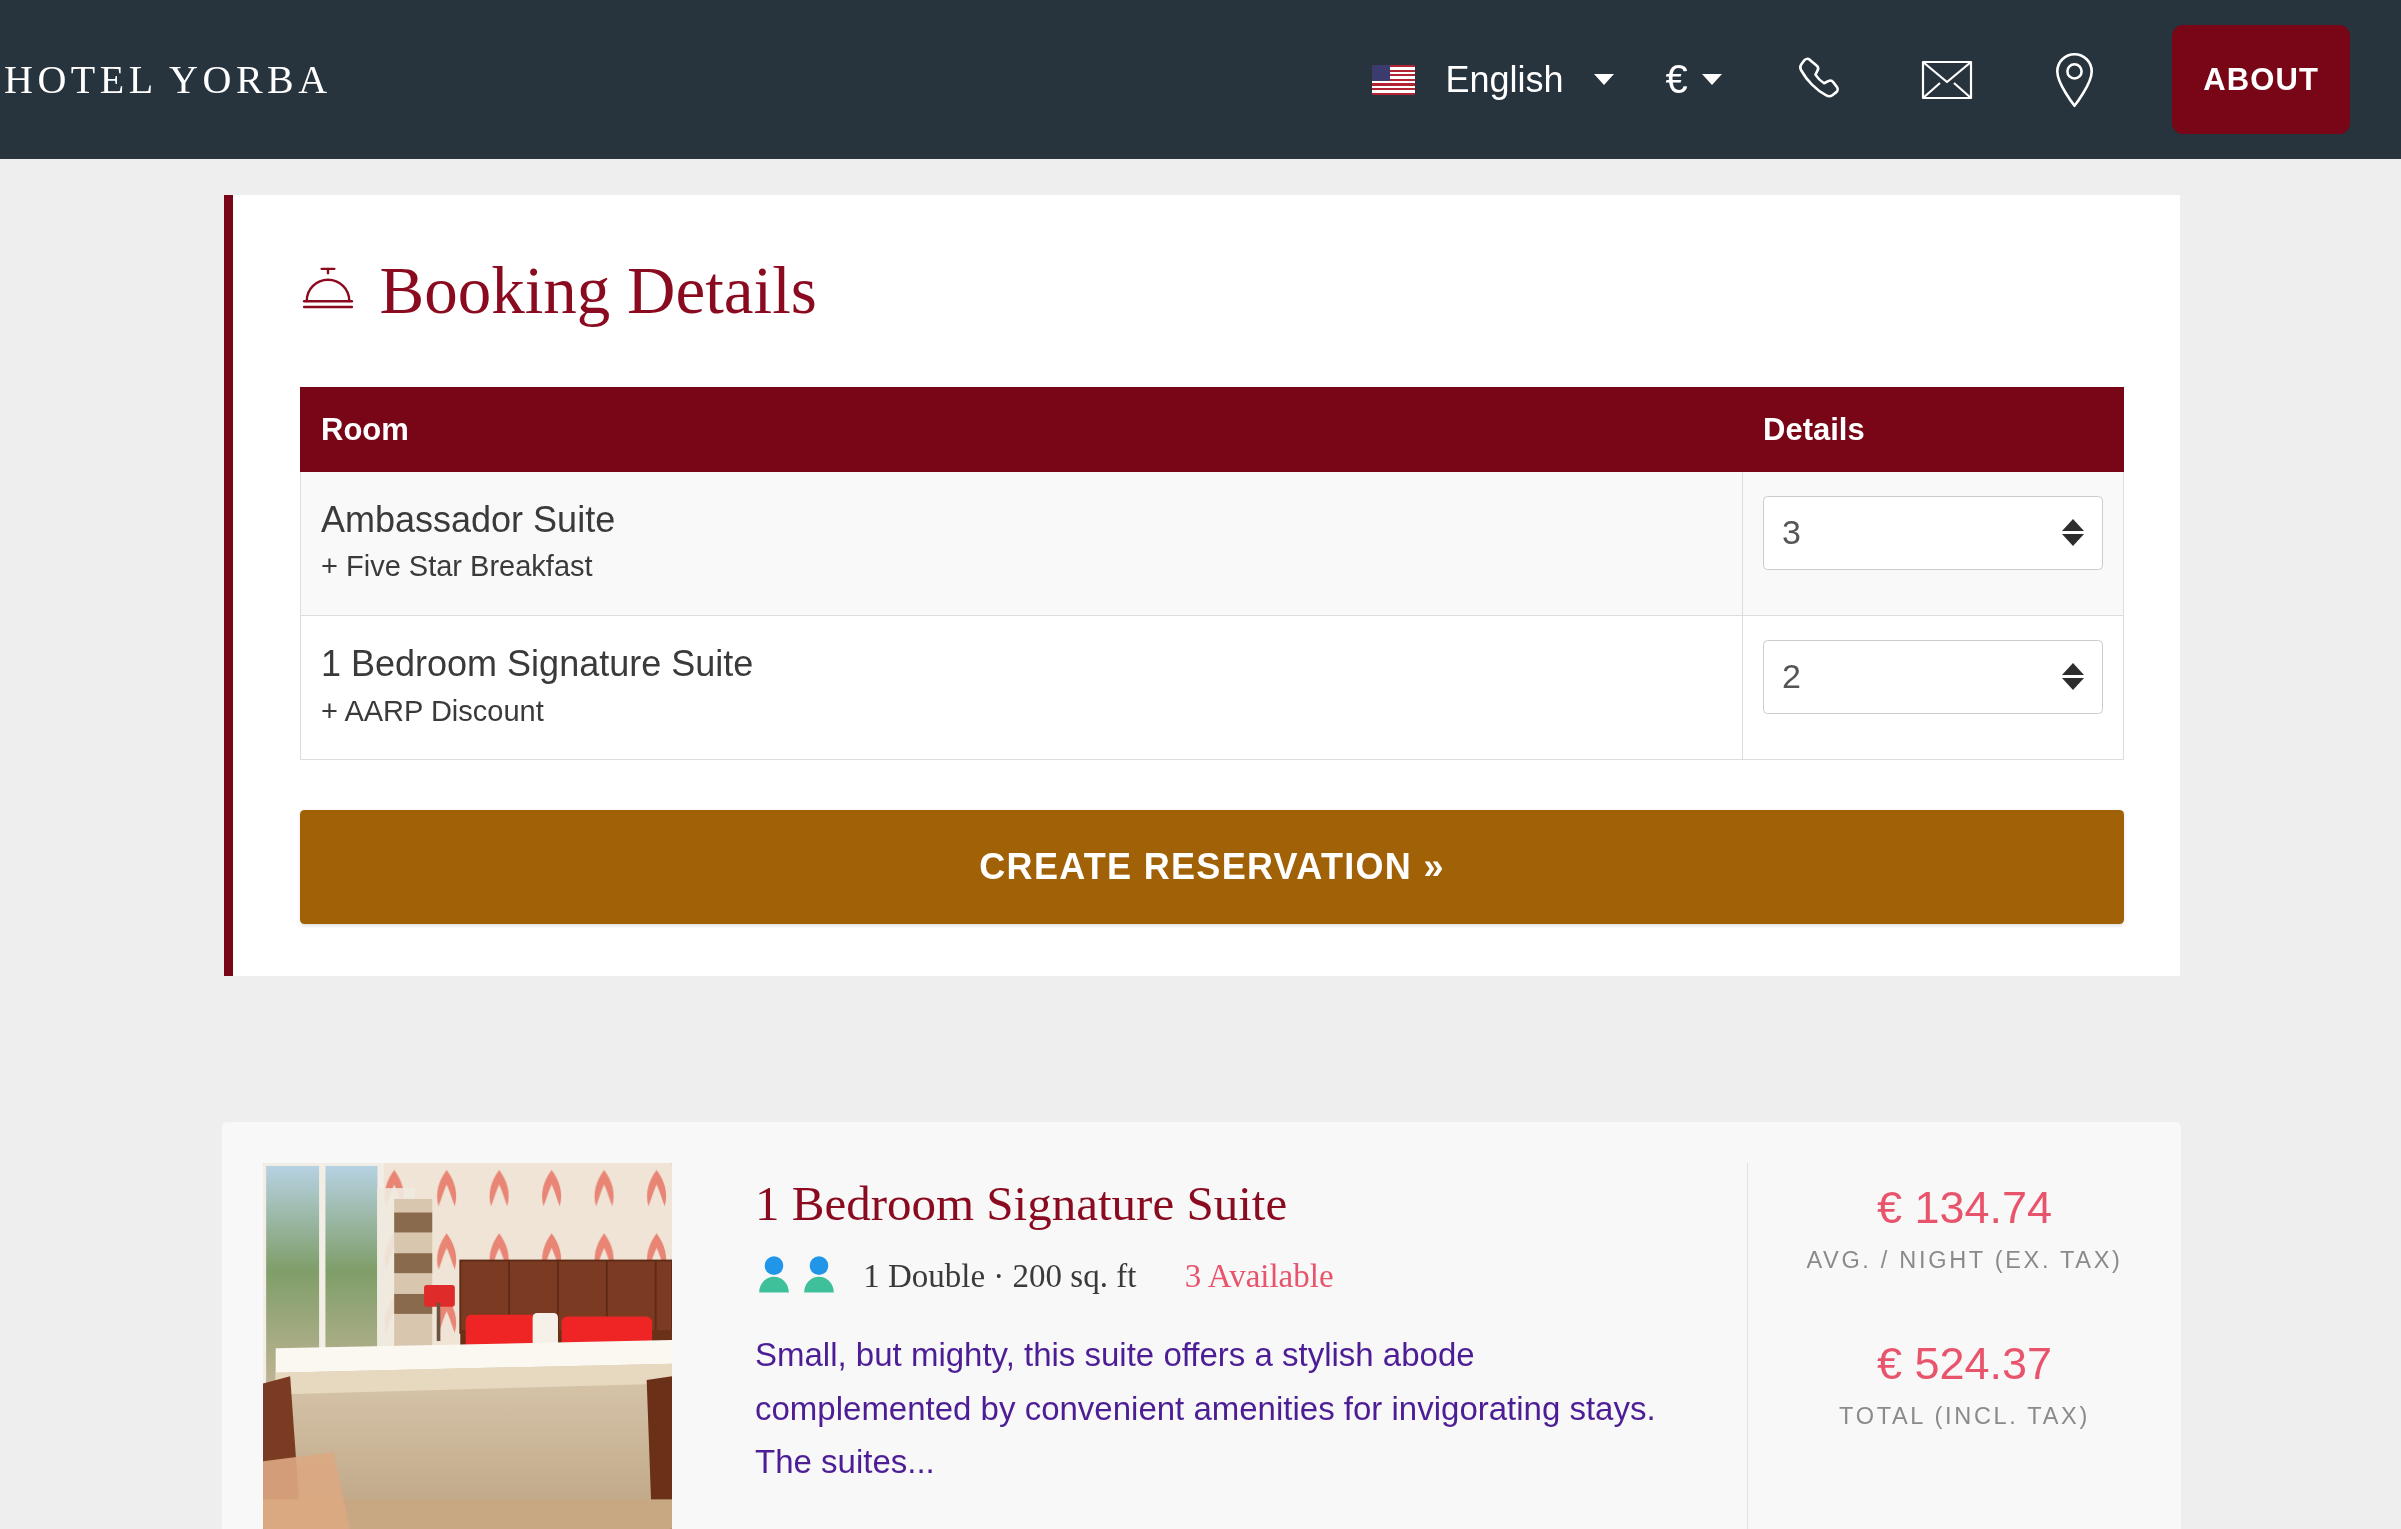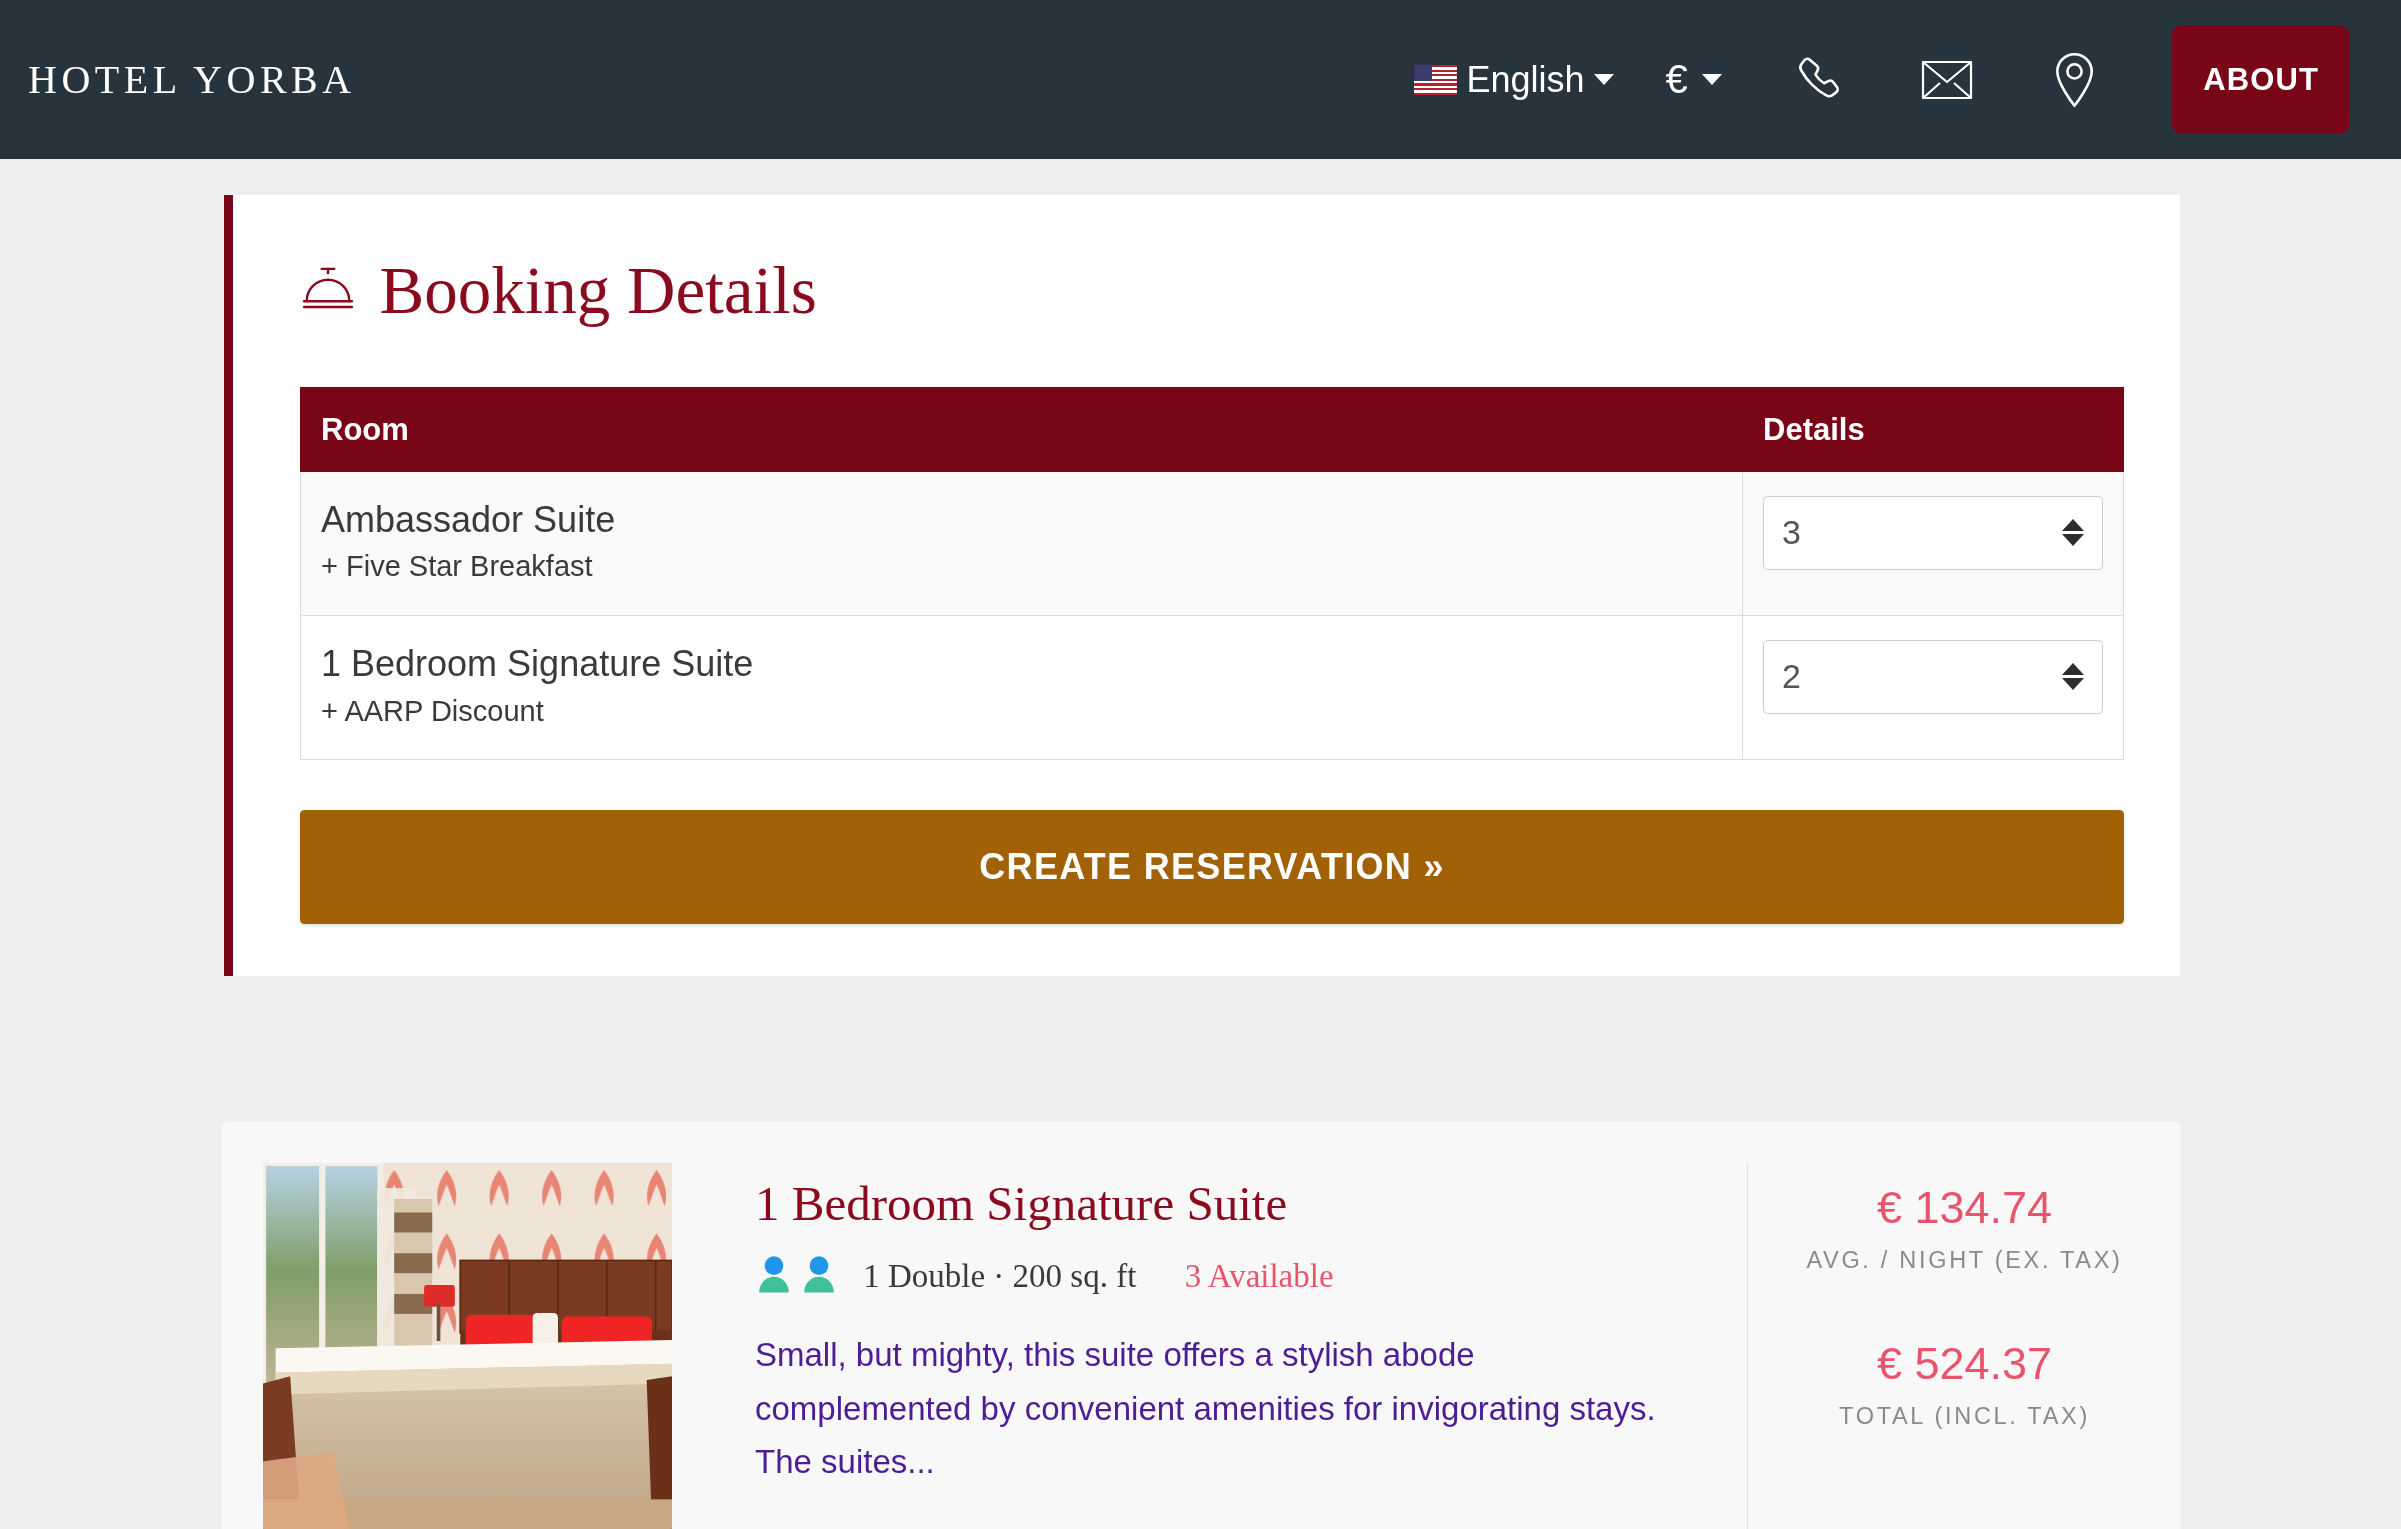--- a/index.html
+++ b/index.html
@@ -11,21 +11,21 @@
     background: #eeeeee;
     font-family: "Liberation Sans", sans-serif;
   }
 
   
   .site-header {
     height: 159px;
     background: #27333d;
     display: flex;
     align-items: center;
-    padding-left: 28px;
+    padding-left: 4px;
     position: relative;
   }
 
   .brand {
     color: #ffffff;
     font-family: "Liberation Serif", serif;
     font-size: 40px;
     letter-spacing: 4.5px;
     font-weight: 400;
     white-space: nowrap;
@@ -34,21 +34,21 @@
   .header-right {
     margin-left: auto;
     display: flex;
     align-items: center;
     height: 100%;
   }
 
   .lang-picker {
     display: flex;
     align-items: center;
-    gap: 9px;
+    gap: 30px;
     color: #ffffff;
     font-size: 36px;
     cursor: pointer;
     margin-right: 52px;
   }
 
   .flag-icon {
     width: 43px;
     height: 30px;
     border-radius: 1.8px;

